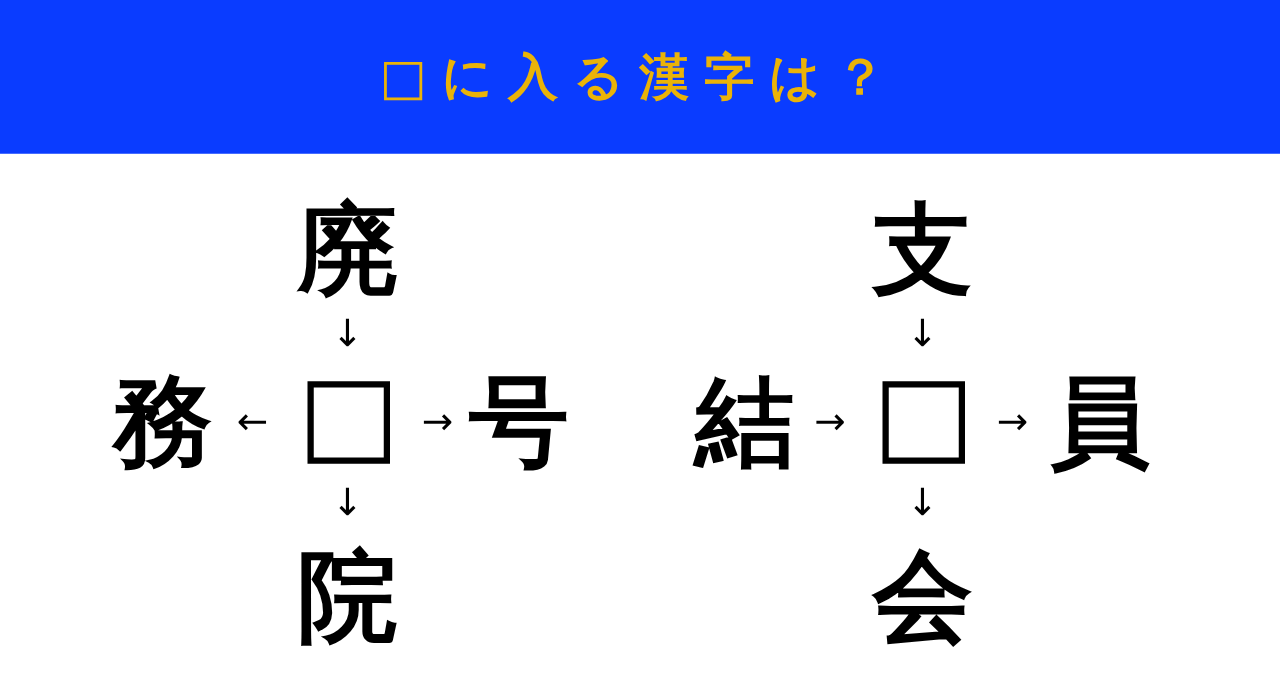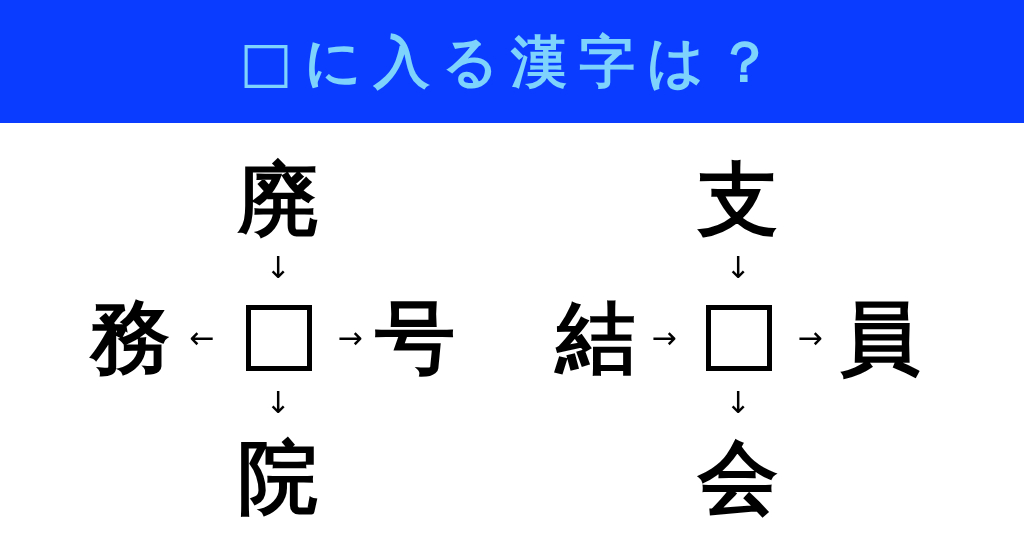--- a/index.html
+++ b/index.html
@@ -1,20 +1,20 @@
 <!DOCTYPE html>
 <html><head>
 <meta charset="utf-8">
 <style>
   html, body { margin:0; padding:0; }
   body { width:1024px; height:538px; background:#ffffff; position:relative; overflow:hidden;
          font-family: "DejaVu Sans", "Liberation Sans", sans-serif; }
   .header { position:absolute; left:0; top:0; width:1024px; height:123px; background:#0a3cff;
             display:flex; align-items:center; justify-content:center; }
-  .header-title { color:#7dd3fc; font-size:56px; font-weight:bold; letter-spacing:12px; line-height:1;text-align:center; }
+  .header-title { color:#eab308; font-size:40px; font-weight:bold; letter-spacing:12px; line-height:1;text-align:center; }
   .puzzle { position:absolute; top:123px; width:512px; height:415px; }
   .puzzle.left { left:0; }
   .puzzle.right { left:460px; }
   .kanji { position:absolute; font-size:80px; font-weight:bold; color:#000; line-height:1;
            width:90px; height:90px; display:flex; align-items:center; justify-content:center; }
   .arrow { position:absolute; font-size:30px; color:#000; line-height:1;
            width:40px; height:40px; display:flex; align-items:center; justify-content:center; }
   .blank-box { position:absolute; width:56px; height:56px; border:5px solid #000; background:#fff; }
 </style>
 </head>

